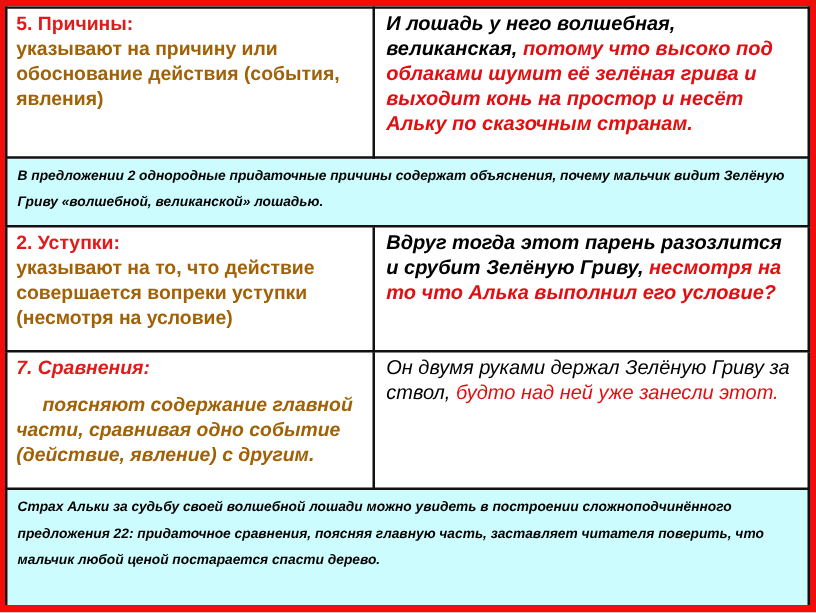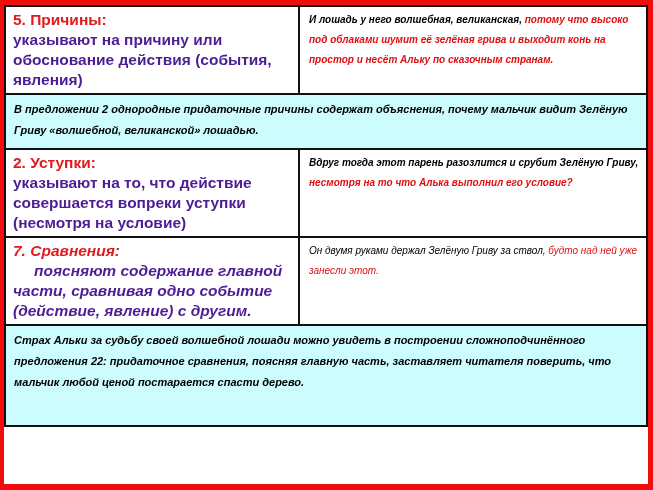--- a/index.html
+++ b/index.html
@@ -16,44 +16,44 @@
     border-collapse: collapse;
     width: 100%;
     table-layout: fixed;
     font-family: "Liberation Sans", sans-serif;
     color: #000;
   }
   col.c1 { width: 294px; }
   td {
     border: 2px solid #111;
     vertical-align: top;
-    padding: 3px 7px 3px 7px;
+    padding: 3px 7px 15px 7px;
     overflow: hidden;
   }
   
   tr.r1 td { height: 81px; }
   tr.r2 td { height: 55px; }
   tr.r3 td { height: 79px; }
   tr.r4 td { height: 76px; }
   tr.r5 td { height: 87px; font-style: italic; }
   tr.r6 td { height: 101px; }
   
   .def {
     font-weight: bold;
     font-size: 15.5px;
     line-height: 20px;
     background: #fff;
   }
   .ttl { color: #e21a1c; }
-  .bdy { color: #4c1d95; }
-  .bdy.indent { text-indent: 21px; }
+  .bdy { color: #a16207; }
+  .bdy.indent { text-indent: 21px; margin-top: 10px; }
   
   .ex {
     font-style: italic;
-    font-size: 10px;
+    font-size: 16px;
     line-height: 20px;
     background: #fff;
     padding-left: 9px;
   }
   .ex.b { font-weight: bold; }
   .ex-red { color: #e00f12; }
   
   .note {
     background: #ccfcfd;
     font-weight: bold;

